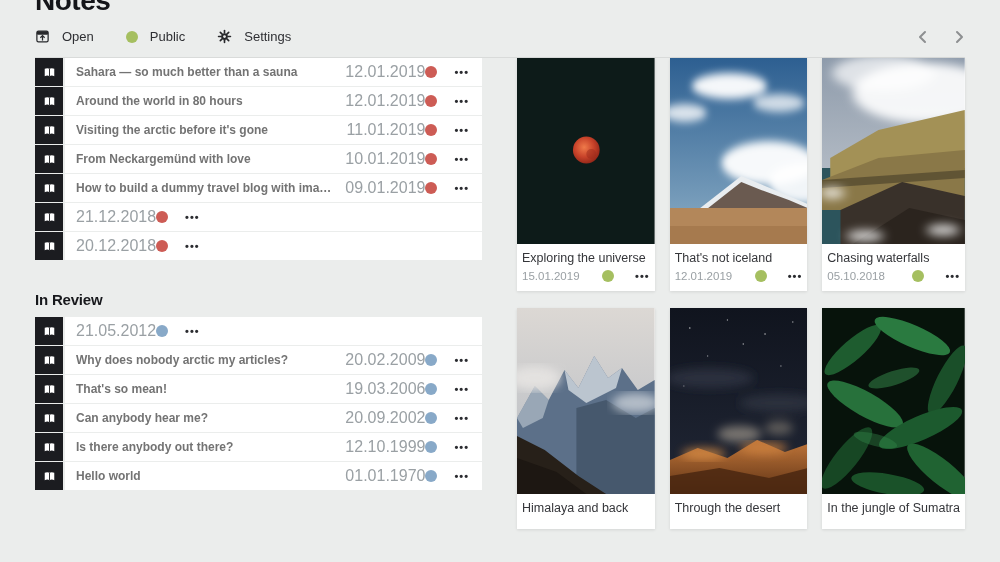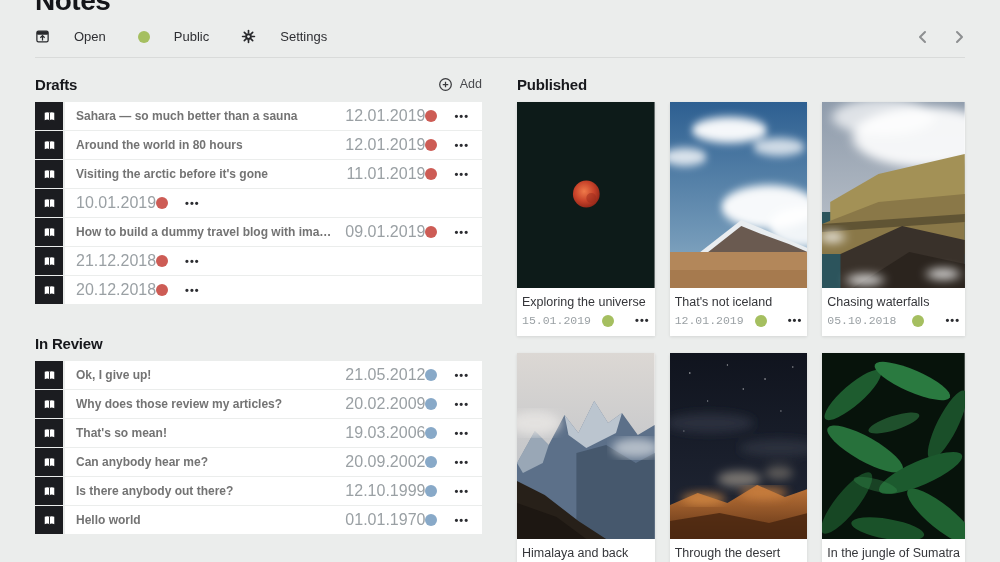--- a/index.html
+++ b/index.html
@@ -22,21 +22,21 @@
     margin-top: -13px; 
   }
   .toolbar {
     display: flex;
     align-items: center;
     margin-top: 14px;
     padding-bottom: 13px;
     border-bottom: 1px solid #d9dbda;
   }
   .tool-item {
-    display: flex; align-items: center; gap: 24px;
+    display: flex; align-items: center; gap: 12px;
     margin-right: 32px;
     font-size: 13px; color: #2e2f33;
     cursor: pointer;
   }
   .dot { border-radius: 50%; display: inline-block; }
   .dot-12 { width: 12px; height: 12px; }
   .pager { margin-left: auto; display: flex; gap: 28px; }
   .pager .pg-btn { cursor: pointer; display: flex; align-items: center; }
 
   
@@ -94,21 +94,21 @@
     box-shadow: 0 1px 3px rgba(0,0,0,.10);
     cursor: pointer;
   }
   .card-img { display: block; width: 100%; height: 186px; }
   .card-foot { padding: 7px 5px 9px; }
   .card-title {
     font-size: 12.5px; color: #35363a; margin-bottom: 5px;
     white-space: nowrap; overflow: hidden; text-overflow: ellipsis;
   }
   .card-meta { display: flex; align-items: center; }
-  .card-date { flex: 1; font-size: 11.5px; color: #9aa0a4; font-family: Liberation Mono, monospace; }
+  .card-date { flex: 1; font-size: 11.5px; color: #9aa0a4; }
   .card-meta .dot-12 { margin-right: 21px; }
 </style>
 </head>
 <body>
 
 <div class="page">
 
   <div class="app-title">Notes</div>
 
   <div class="toolbar">
@@ -157,32 +157,20 @@
             <path d="M2 2l5 5-5 5" fill="none" stroke="#8d8f91" stroke-width="2" stroke-linecap="round" stroke-linejoin="round"></path>
           </svg>
       </span>
     </div>
   </div>
 
   <div class="columns">
 
     <div class="col-left">
 
-      <div class="section-head">
-        <h2>Drafts</h2>
-        <div class="add-btn">
-          <span style="display:flex">
-            <svg width="15" height="15" viewBox="0 0 24 24" fill="none" stroke="#3a3b3e" stroke-width="2">
-              <circle cx="12" cy="12" r="9.3"></circle>
-                <path d="M12 7.6v8.8M7.6 12h8.8"></path>
-            </svg>
-          </span>
-          <span>Add</span>
-        </div>
-      </div>
 
       <div class="note-list">
 
           <div class="note-row">
             <span class="note-icon">
               <svg width="13" height="11" viewBox="0 0 24 20">
                 <path d="M12 3.2C9.6 1.7 6.2 1.7 3.2 3.2v13.6c3-1.5 6.4-1.5 8.8 0 2.4-1.5 5.8-1.5 8.8 0V3.2c-3-1.5-6.4-1.5-8.8 0z" fill="#ffffff"></path>
                 <path d="M12 3.2v13.6" stroke="#1b1c20" stroke-width="1.7"></path>
               </svg>
             </span>
@@ -225,20 +213,21 @@
           </div>
 
           <div class="note-row">
             <span class="note-icon">
               <svg width="13" height="11" viewBox="0 0 24 20">
                 <path d="M12 3.2C9.6 1.7 6.2 1.7 3.2 3.2v13.6c3-1.5 6.4-1.5 8.8 0 2.4-1.5 5.8-1.5 8.8 0V3.2c-3-1.5-6.4-1.5-8.8 0z" fill="#ffffff"></path>
                 <path d="M12 3.2v13.6" stroke="#1b1c20" stroke-width="1.7"></path>
               </svg>
             </span>
             <span class="note-body">
+              <span class="note-title">From Neckargemünd with love</span>
               <span class="note-date">10.01.2019</span>
               <span class="dot dot-12 note-dot" style="background: rgb(205, 92, 85);"></span>
               <span class="menu-dots">•••</span>
             </span>
           </div>
 
           <div class="note-row">
             <span class="note-icon">
               <svg width="13" height="11" viewBox="0 0 24 20">
                 <path d="M12 3.2C9.6 1.7 6.2 1.7 3.2 3.2v13.6c3-1.5 6.4-1.5 8.8 0 2.4-1.5 5.8-1.5 8.8 0V3.2c-3-1.5-6.4-1.5-8.8 0z" fill="#ffffff"></path>
@@ -289,36 +278,35 @@
       <div class="note-list">
 
           <div class="note-row">
             <span class="note-icon">
               <svg width="13" height="11" viewBox="0 0 24 20">
                 <path d="M12 3.2C9.6 1.7 6.2 1.7 3.2 3.2v13.6c3-1.5 6.4-1.5 8.8 0 2.4-1.5 5.8-1.5 8.8 0V3.2c-3-1.5-6.4-1.5-8.8 0z" fill="#ffffff"></path>
                 <path d="M12 3.2v13.6" stroke="#1b1c20" stroke-width="1.7"></path>
               </svg>
             </span>
             <span class="note-body">
-              <span class="note-title">Ok, I give up!</span>
               <span class="note-date">21.05.2012</span>
               <span class="dot dot-12 note-dot" style="background: rgb(136, 169, 200);"></span>
               <span class="menu-dots">•••</span>
             </span>
           </div>
 
           <div class="note-row">
             <span class="note-icon">
               <svg width="13" height="11" viewBox="0 0 24 20">
                 <path d="M12 3.2C9.6 1.7 6.2 1.7 3.2 3.2v13.6c3-1.5 6.4-1.5 8.8 0 2.4-1.5 5.8-1.5 8.8 0V3.2c-3-1.5-6.4-1.5-8.8 0z" fill="#ffffff"></path>
                 <path d="M12 3.2v13.6" stroke="#1b1c20" stroke-width="1.7"></path>
               </svg>
             </span>
             <span class="note-body">
-              <span class="note-title">Why does those review my articles?</span>
+              <span class="note-title">Why does nobody arctic my articles?</span>
               <span class="note-date">20.02.2009</span>
               <span class="dot dot-12 note-dot" style="background: rgb(136, 169, 200);"></span>
               <span class="menu-dots">•••</span>
             </span>
           </div>
 
           <div class="note-row">
             <span class="note-icon">
               <svg width="13" height="11" viewBox="0 0 24 20">
                 <path d="M12 3.2C9.6 1.7 6.2 1.7 3.2 3.2v13.6c3-1.5 6.4-1.5 8.8 0 2.4-1.5 5.8-1.5 8.8 0V3.2c-3-1.5-6.4-1.5-8.8 0z" fill="#ffffff"></path>
@@ -376,23 +364,20 @@
               <span class="dot dot-12 note-dot" style="background: rgb(136, 169, 200);"></span>
               <span class="menu-dots">•••</span>
             </span>
           </div>
         </div>
 
     </div>
 
     <div class="col-right">
 
-      <div class="section-head">
-        <h2>Published</h2>
-      </div>
 
       <div class="cards">
 
         <div class="card">
           <svg class="card-img" viewBox="0 0 139 186" preserveAspectRatio="none">
             <defs>
               <radialGradient id="moonG" cx="42%" cy="40%" r="65%">
                 <stop offset="0%" stop-color="#ef7a4a"></stop>
                   <stop offset="55%" stop-color="#c8432a"></stop>
                   <stop offset="100%" stop-color="#8e2417"></stop>

